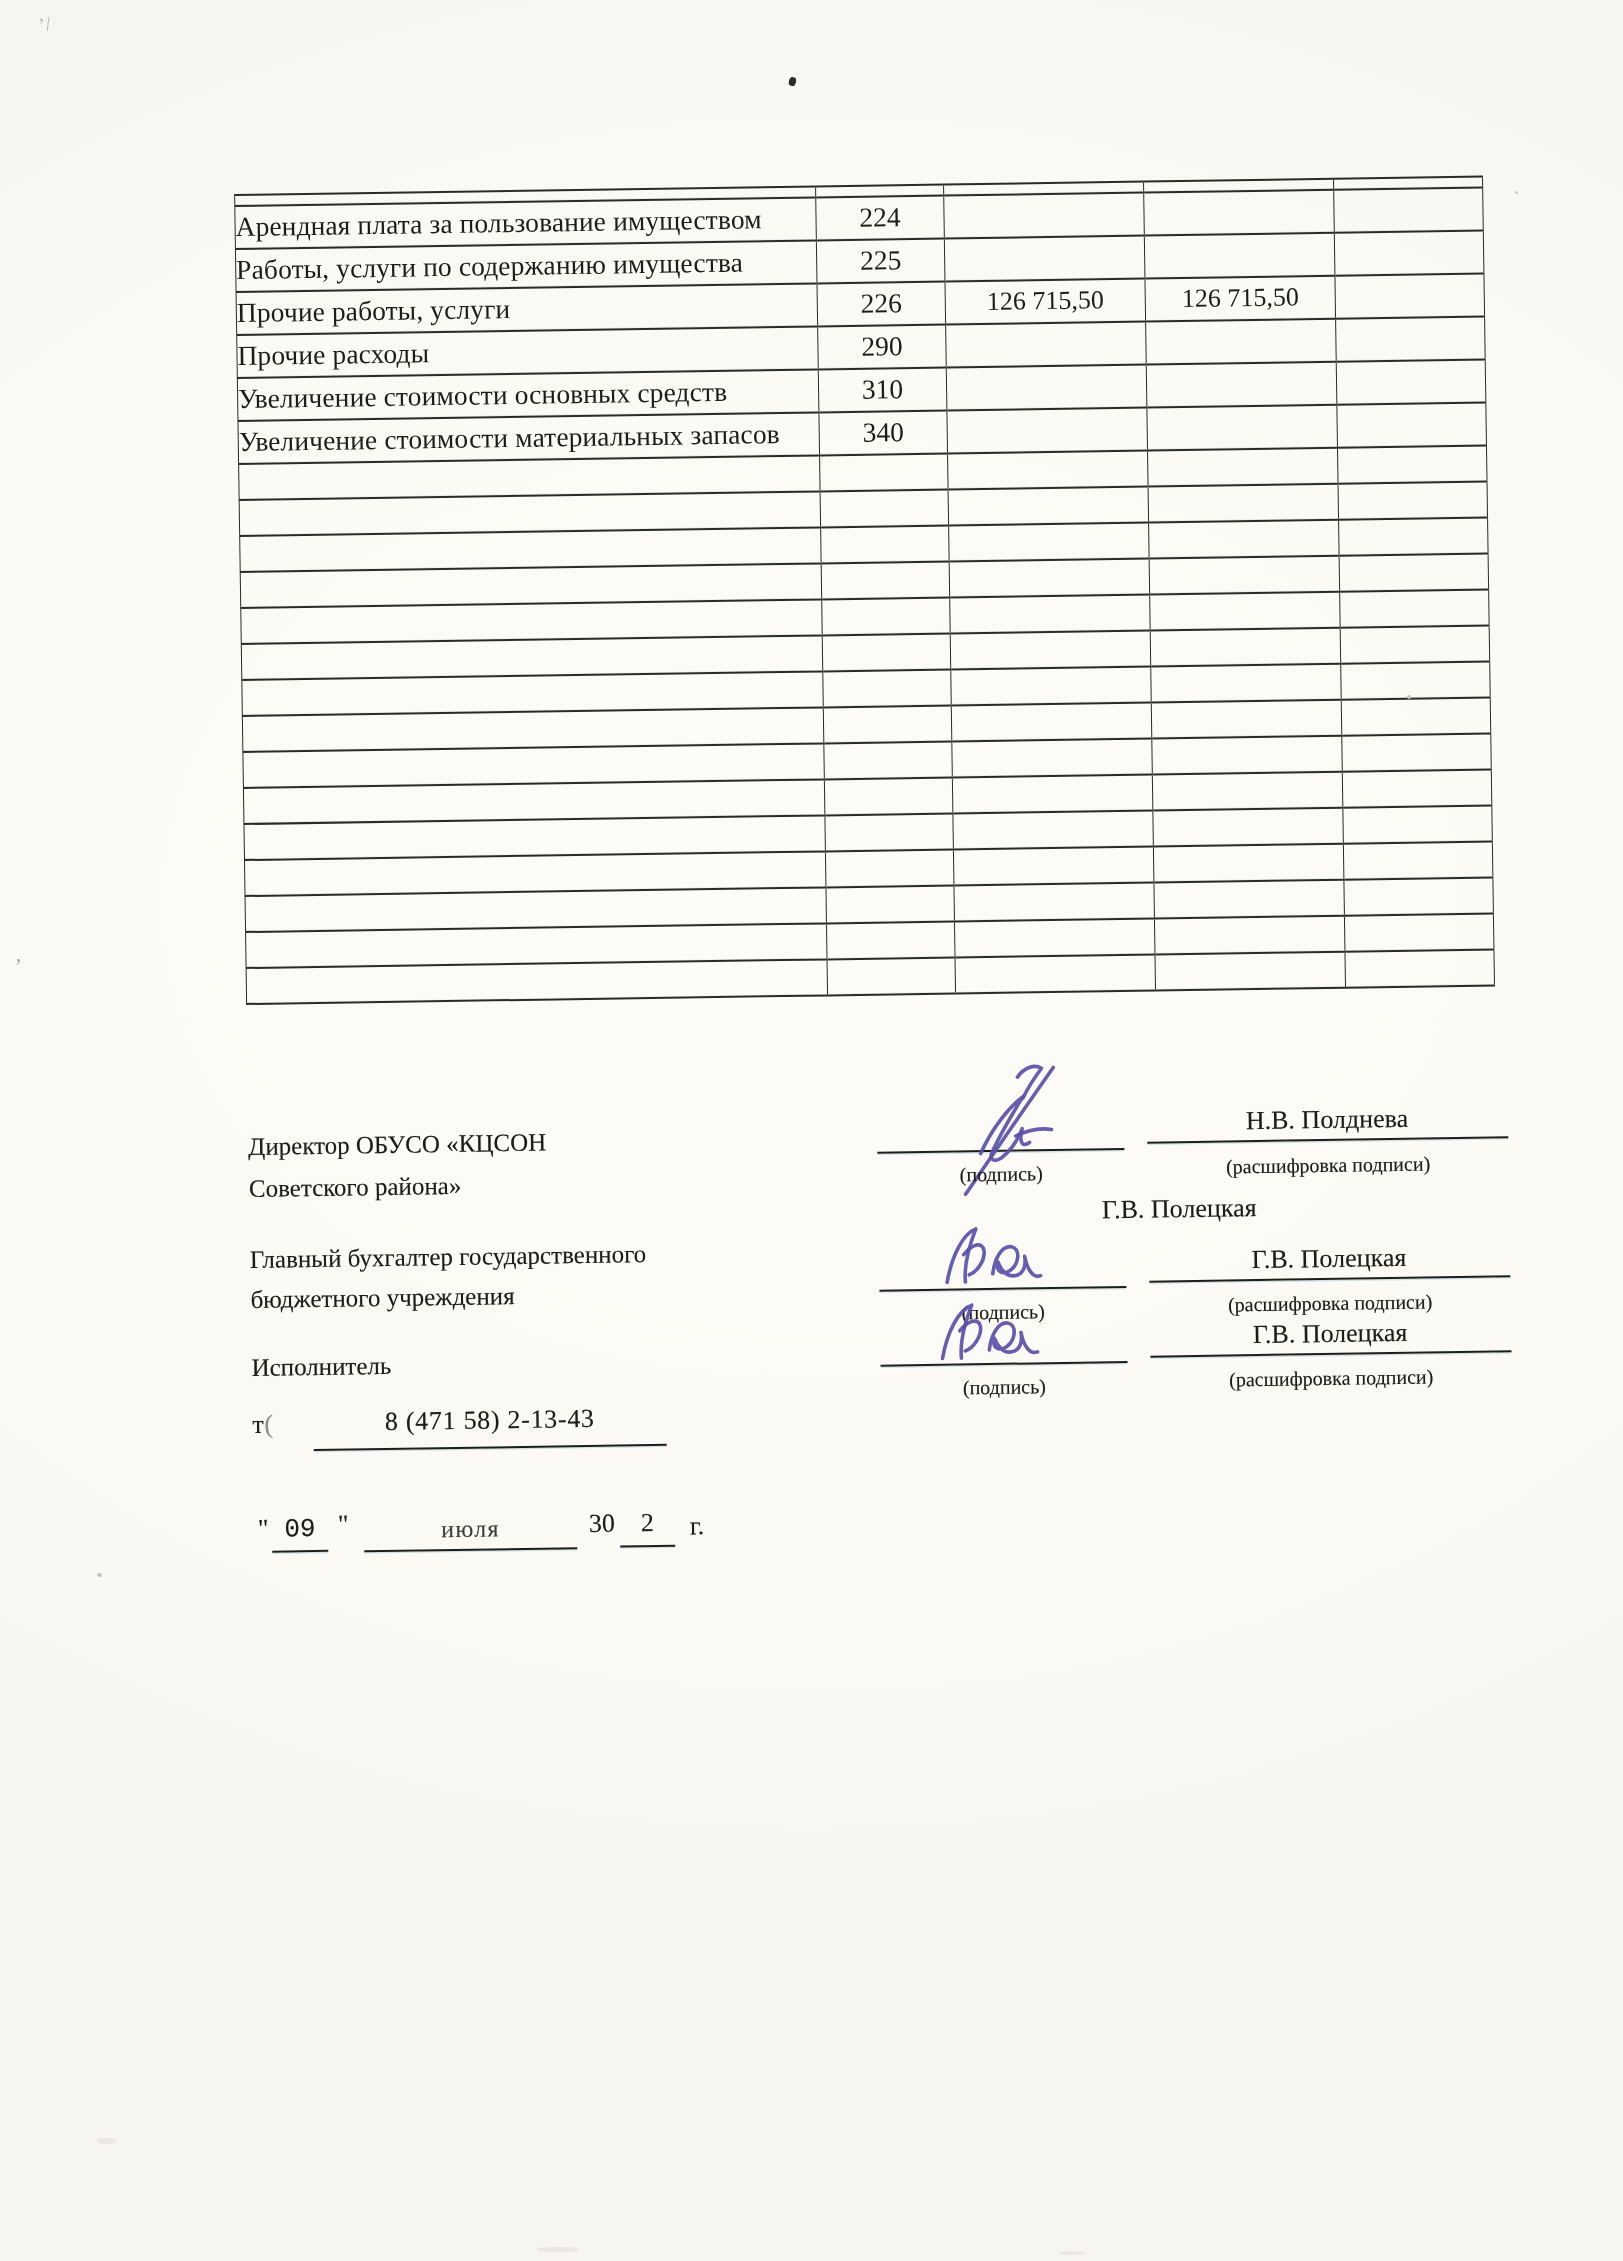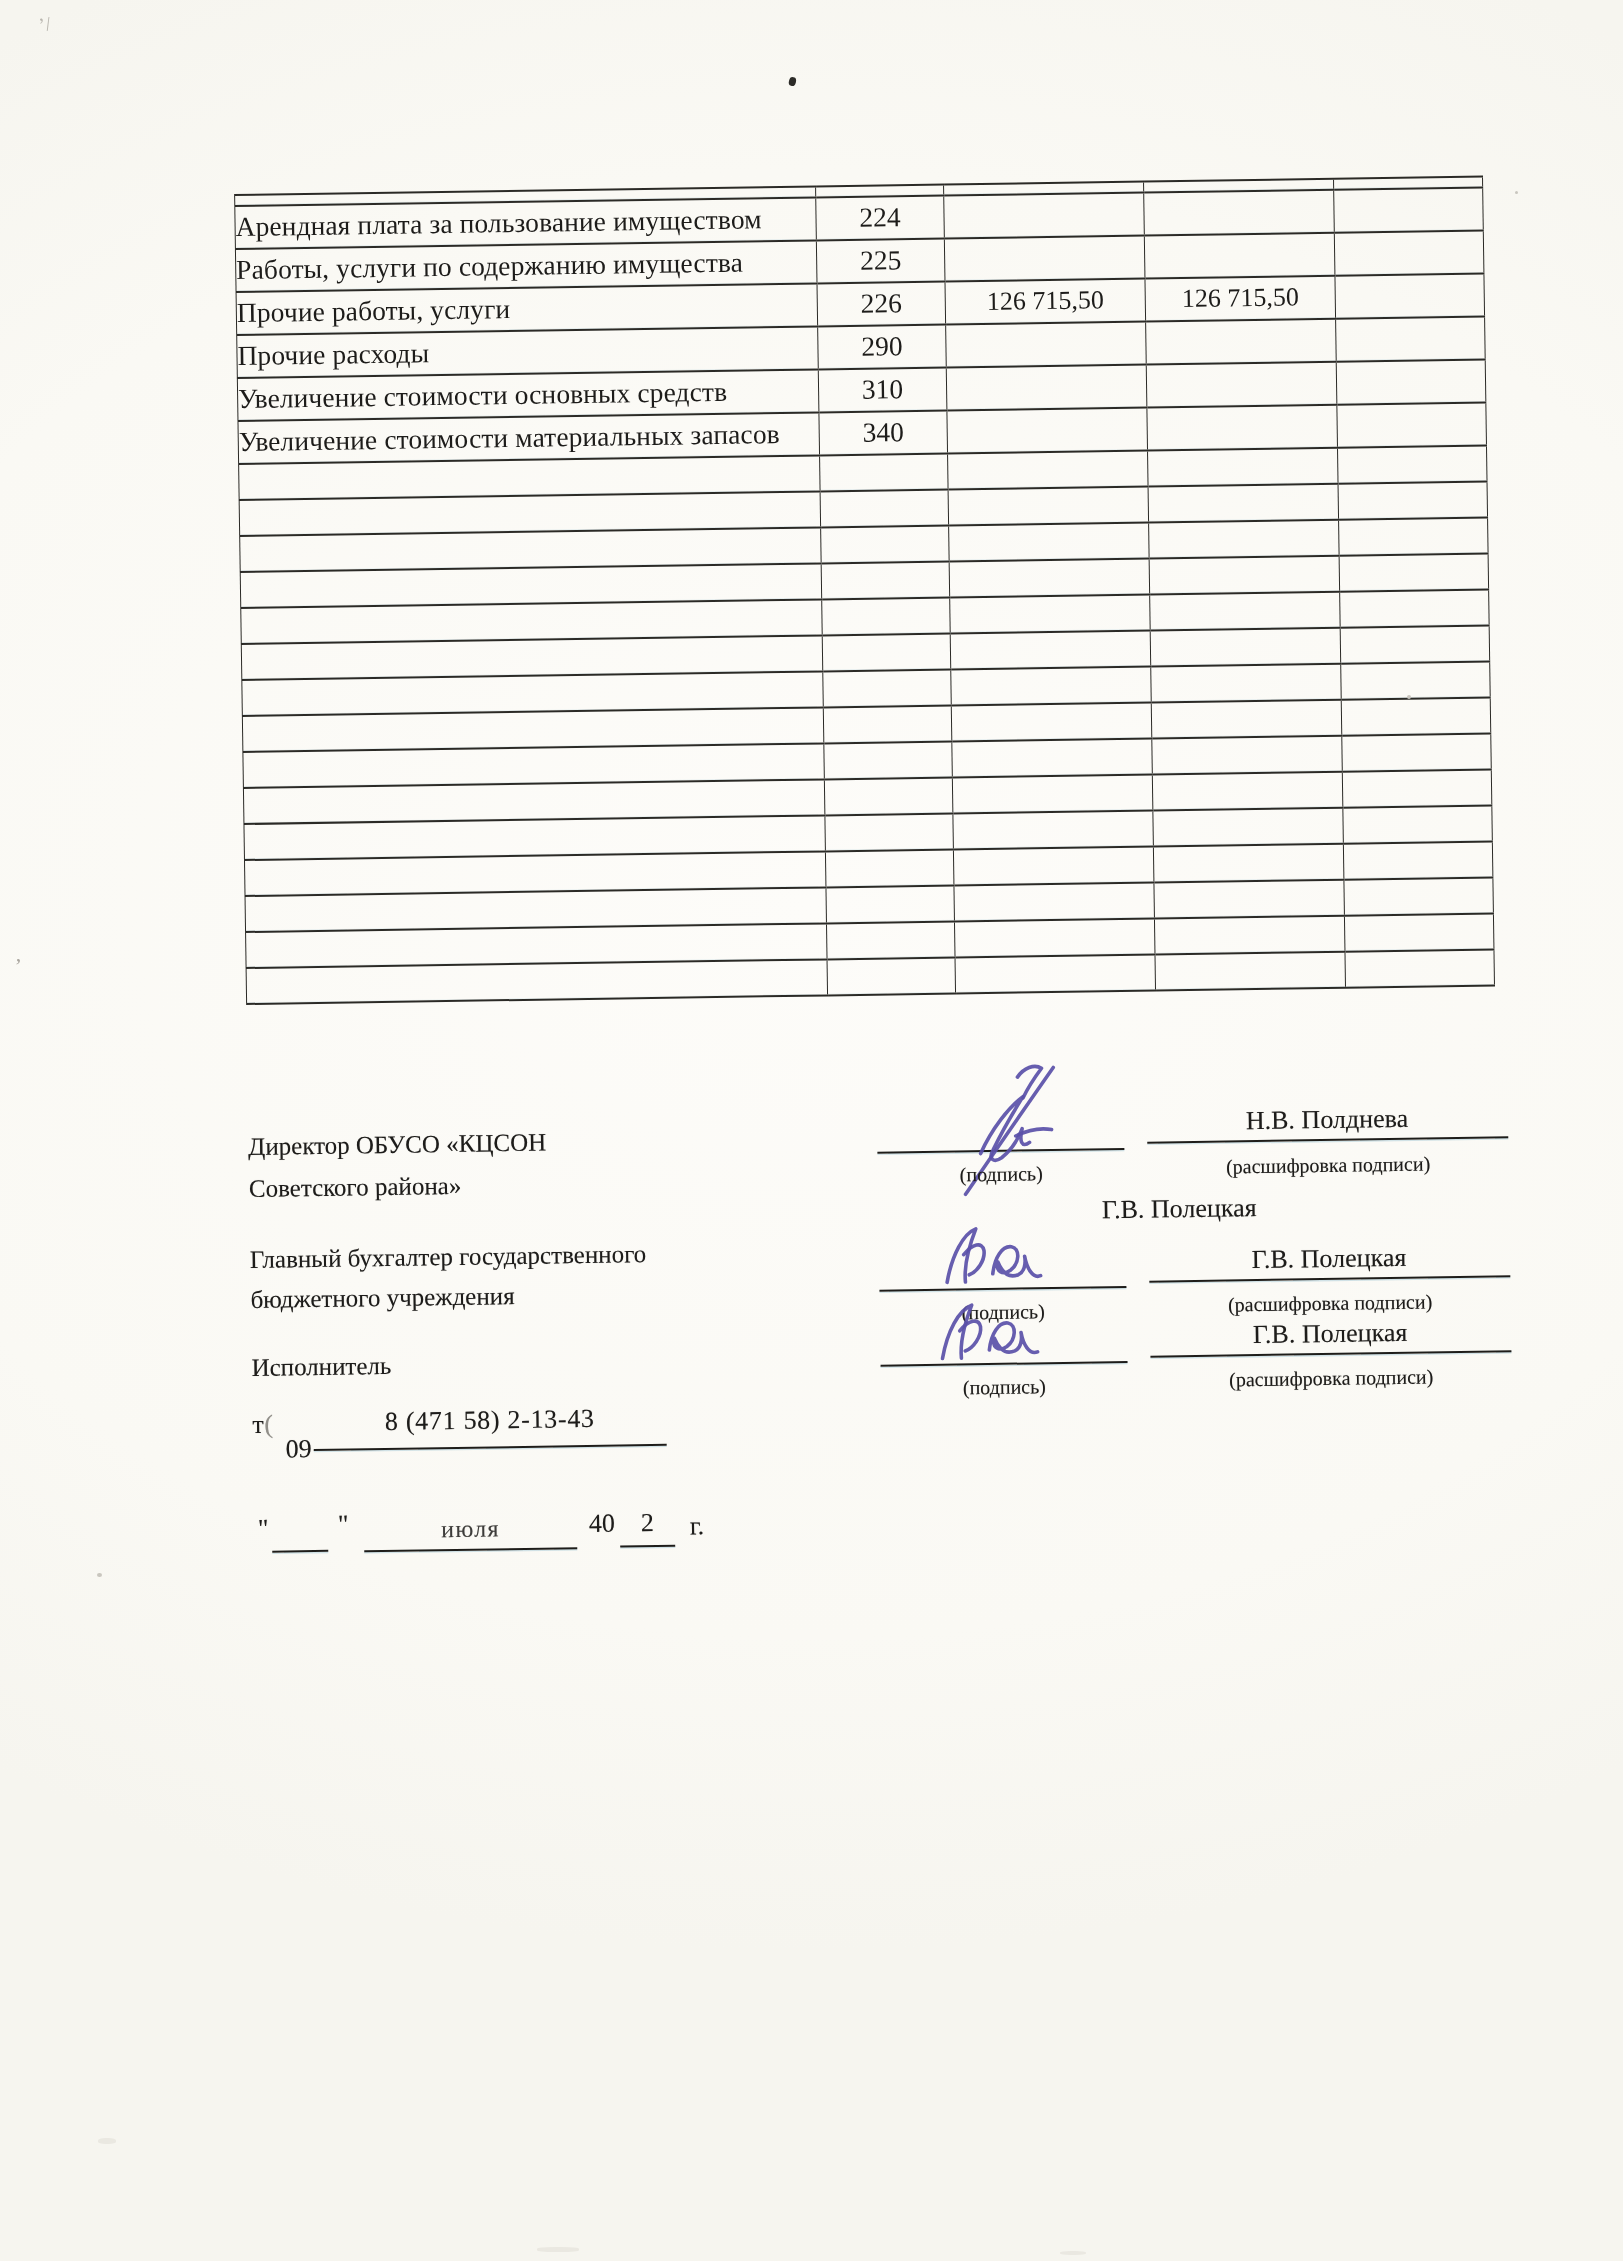--- a/index.html
+++ b/index.html
@@ -296,26 +296,26 @@
     <div class="abs rule" style="left:1140px; top:1360px; width:361px;"></div>
     <div class="abs ink t-label center" style="left:1140px; top:1374px; width:361px;">(расшифровка подписи)</div>
 
     <div class="abs ink t-phone" style="left:241px; top:1401px;">
       <span>т</span><span class="faded">(</span>
     </div>
     <div class="abs ink t-phone center" style="left:302px; top:1400px; width:353px;">8 (471 58) 2-13-43</div>
     <div class="abs rule" style="left:302px; top:1441px; width:353px;"></div>
 
     <div class="abs ink t-date" style="left:245px; top:1505px;">"</div>
-    <div class="abs ink t-date center" style="left:259px; top:1426px; width:56px;">09</div>
+    <div class="abs ink t-date center" style="left:259px; top:1506px; width:56px;font-family:Liberation Mono, monospace;">09</div>
     <div class="abs rule" style="left:259px; top:1542px; width:56px;"></div>
     <div class="abs ink t-date" style="left:325px; top:1502px;">"</div>
     <div class="abs ink t-month center" style="left:351px; top:1510px; width:213px;">июля</div>
     <div class="abs rule" style="left:351px; top:1543px; width:213px;"></div>
-    <div class="abs ink t-date" style="left:576px; top:1505px;">40</div>
+    <div class="abs ink t-date" style="left:576px; top:1505px;">30</div>
     <div class="abs ink t-date center" style="left:607px; top:1505px; width:55px;">2</div>
     <div class="abs rule" style="left:607px; top:1542px; width:55px;"></div>
     <div class="abs ink t-date" style="left:677px; top:1509px;">г.</div>
 
   </div>
 
   <div class="artifact dot" style="left:789px; top:77px; width:6.5px; height:8.5px; transform:rotate(14deg);"></div>
   <div class="artifact" style="left:39px; top:14.4px; color:#b9b6af; font-size:19.6px; transform:rotate(-12deg);">’/</div>
   <div class="artifact" style="left:15.7px; top:941px; color:#a8a49d; font-size:22px;">,</div>
   <div class="artifact speck" style="left:1515px; top:191px; width:3.3px; height:3.3px;"></div>

